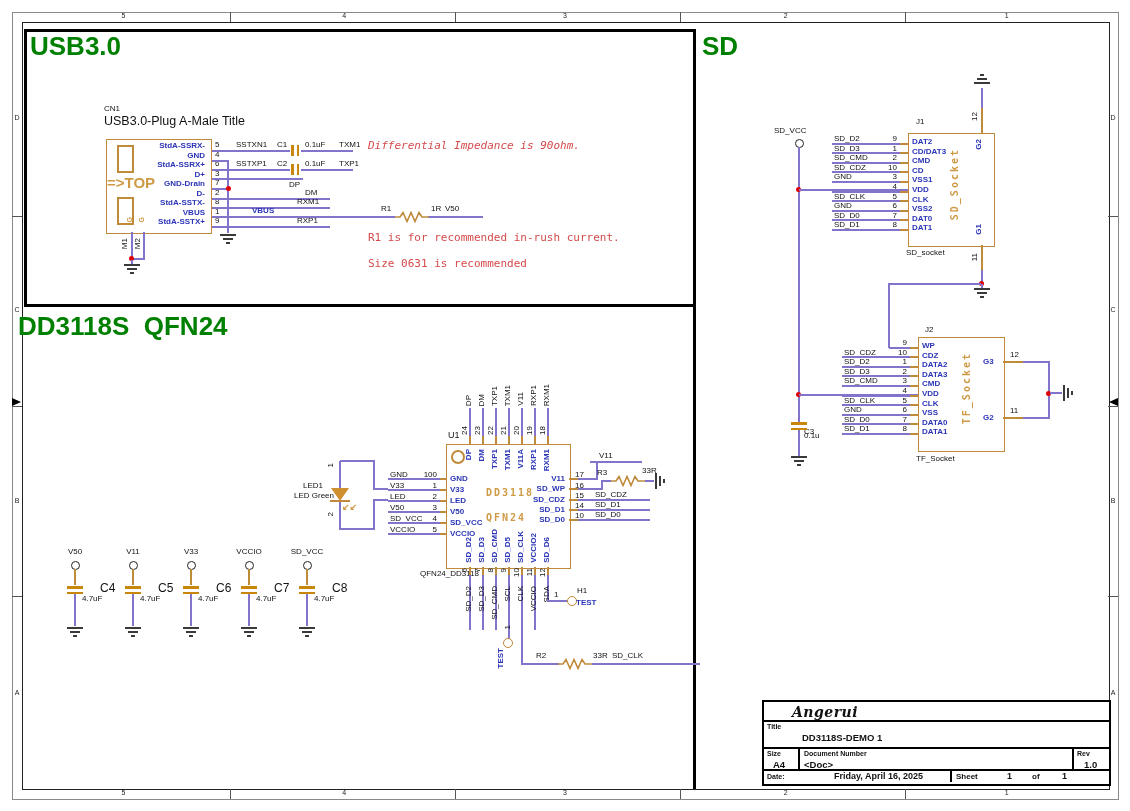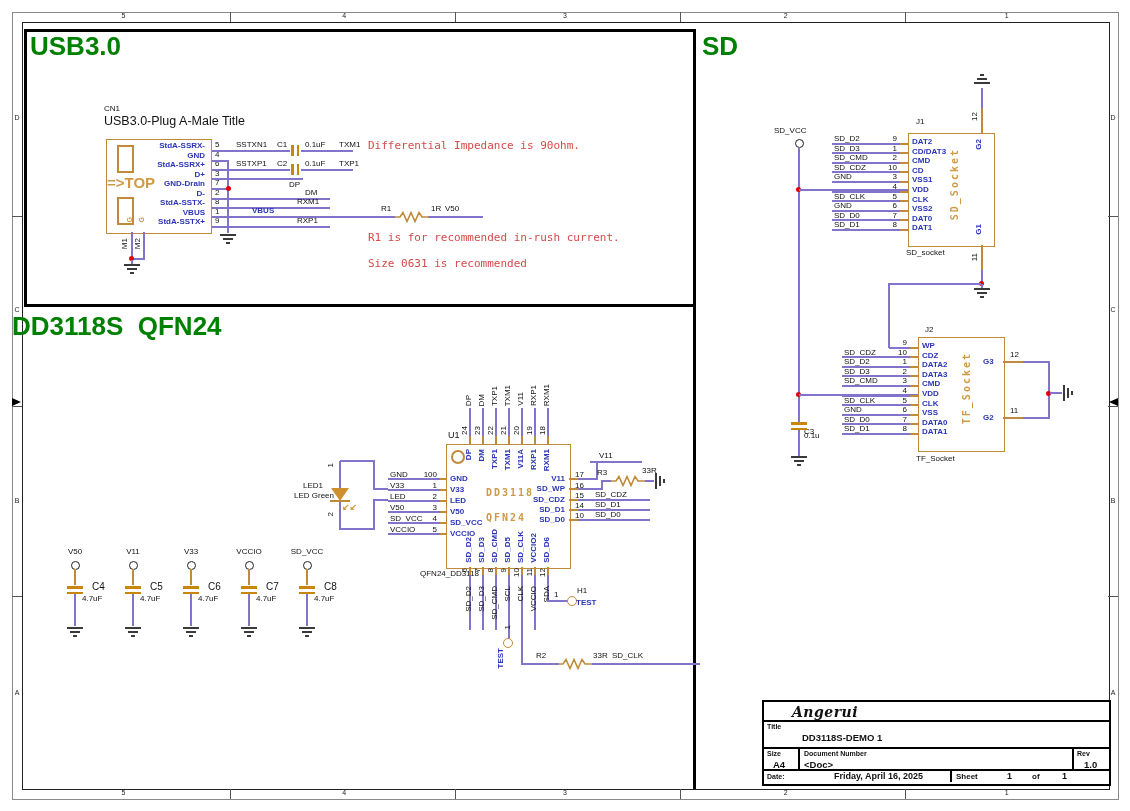--- a/index.html
+++ b/index.html
@@ -99,21 +99,21 @@
   .capcol{position:relative;width:58px;height:95px;}
   .capcol .cnet{position:absolute;left:0;top:0;width:100%;text-align:center;font-size:8px;line-height:1;}
   .capcol .pw{position:absolute;left:25px;top:13px;width:7px;height:7px;border:1.2px solid #222;border-radius:50%;}
   .capcol .st{position:absolute;left:28px;top:21px;width:2px;height:16px;background:#bf8b3a;}
   .capcol .pl{position:absolute;left:21px;top:38px;}
   .capcol .pl i{display:block;width:16px;height:2.5px;background:#c8860a;margin-bottom:3px;}
   .capcol .wr{position:absolute;left:28px;top:46px;width:2px;height:32px;background:#8273cb;}
   .capcol .gd{position:absolute;left:21px;top:79px;width:16px;}
   .capcol .gd i{display:block;background:#3a3a3a;height:2px;margin:0 auto 2px auto;}
   .capcol .gd i:nth-child(1){width:16px;}.capcol .gd i:nth-child(2){width:10px;}.capcol .gd i:nth-child(3){width:4px;}
-  .capcol .ref{position:absolute;left:30px;top:34px;font-size:10px;line-height:1;padding-left:16px;}
+  .capcol .ref{position:absolute;left:38px;top:34px;font-size:12px;line-height:1;padding-left:16px;}
   .capcol .val{position:absolute;left:36px;top:47px;font-size:8px;line-height:1;}
   
   .ledtri{position:absolute;width:0;height:0;border-left:9px solid transparent;border-right:9px solid transparent;border-top:13px solid #cf8f2e;}
   
   .tb{position:absolute;left:762px;top:700px;width:345px;height:82px;border:2px solid #000;background:#fff;}
   .tb .hline{position:absolute;left:0;right:0;height:1.5px;background:#000;}
   .tb .vline{position:absolute;width:1.5px;background:#000;}
   .tb .tlabel{position:absolute;font-size:7px;font-weight:bold;line-height:1;}
   .tb .tval{position:absolute;font-size:9.5px;font-weight:bold;line-height:1;white-space:nowrap;}
   .logo{position:absolute;left:28px;top:2px;font-size:14px;font-style:italic;font-weight:bold;font-family:"DejaVu Serif",serif;letter-spacing:0.5px;}
@@ -167,21 +167,21 @@
   <div class="tick" style="left:1108px;top:596px;width:10px;height:1px;"></div>
   <div class="arrow-r" style="left:12px;top:398px;"></div>
   <div class="arrow-l" style="left:1109px;top:398px;"></div>
 
   <div class="thick" style="left:24px;top:29px;width:672px;height:3px;"></div>
   <div class="thick" style="left:24px;top:29px;width:3px;height:277px;"></div>
   <div class="thick" style="left:24px;top:304px;width:672px;height:3px;"></div>
   <div class="thick" style="left:693px;top:29px;width:3px;height:760px;"></div>
 
   <div class="h1g" style="left:30px;top:33px;">USB3.0</div>
-  <div class="h1g" style="left:12px;top:313px;">DD3118S  QFN24</div>
+  <div class="h1g" style="left:18px;top:313px;">DD3118S  QFN24</div>
   <div class="h1g" style="left:702px;top:33px;">SD</div>
 
   <div class="lbl" style="left:104px;top:105px;">CN1</div>
   <div class="lbl" style="left:104px;top:115px;font-size:12.5px;">USB3.0-Plug A-Male Title</div>
   <div class="cnbox"></div>
   <div class="cnrect" style="left:117px;top:145px;"></div>
   <div class="cnrect" style="left:117px;top:197px;"></div>
   <div class="olbl" style="left:107px;top:175px;font-size:15px;">=&gt;TOP</div>
   <div class="olbl vt" style="left:126px;top:217px;font-size:7px;">G</div>
   <div class="olbl vt" style="left:138px;top:217px;font-size:7px;">G</div>
@@ -269,21 +269,21 @@
   <div class="dot" style="left:129px;top:256px;"></div>
   <i class="w" style="left:131px;top:260px;width:2px;height:4px;"></i>
   <div class="gnd" style="left:124px;top:264px;">
       <i></i>
       <i></i>
       <i></i>
     </div>
   <div class="lbl vt" style="left:121px;top:238px;">M1</div>
   <div class="lbl vt" style="left:134px;top:238px;">M2</div>
 
-  <div class="note" style="left:368px;top:140px;">Differential Impedance is 90ohm.</div>
+  <div class="note" style="left:368px;top:140px;font-style:italic;">Differential Impedance is 90ohm.</div>
   <div class="note" style="left:368px;top:232px;">R1 is for recommended in-rush current.</div>
   <div class="note" style="left:368px;top:258px;">Size 0631 is recommended</div>
 
   <div class="lbl" style="left:448px;top:431px;font-size:9px;">U1</div>
   <div class="u1box"></div>
   <div class="abs" style="left:451px;top:450px;width:10px;height:10px;border:2px solid #bf8b3a;border-radius:50%;"></div>
   <div class="olbl" style="left:486px;top:488px;font-size:10px;letter-spacing:2px;font-family:'DejaVu Sans Mono',monospace;">DD3118</div>
   <div class="olbl" style="left:486px;top:513px;font-size:10px;letter-spacing:2px;font-family:'DejaVu Sans Mono',monospace;">QFN24</div>
   <div class="lbl" style="left:420px;top:570px;">QFN24_DD3118</div>
 

